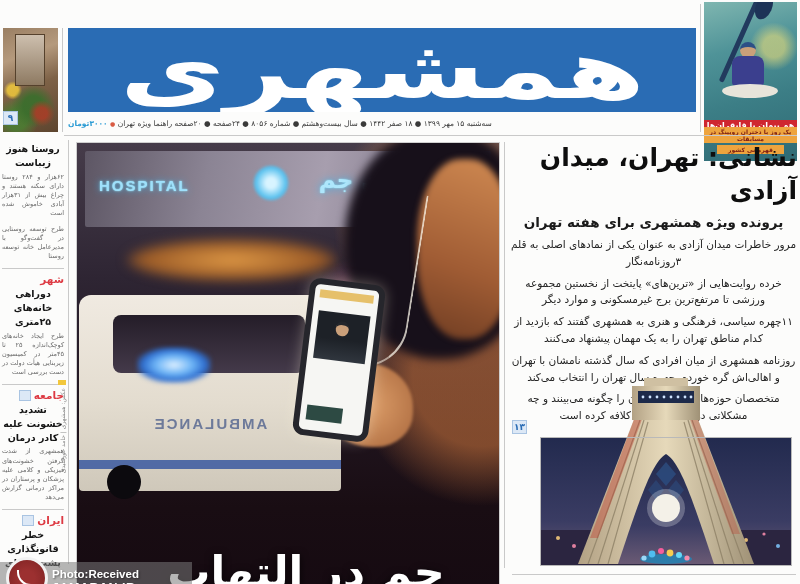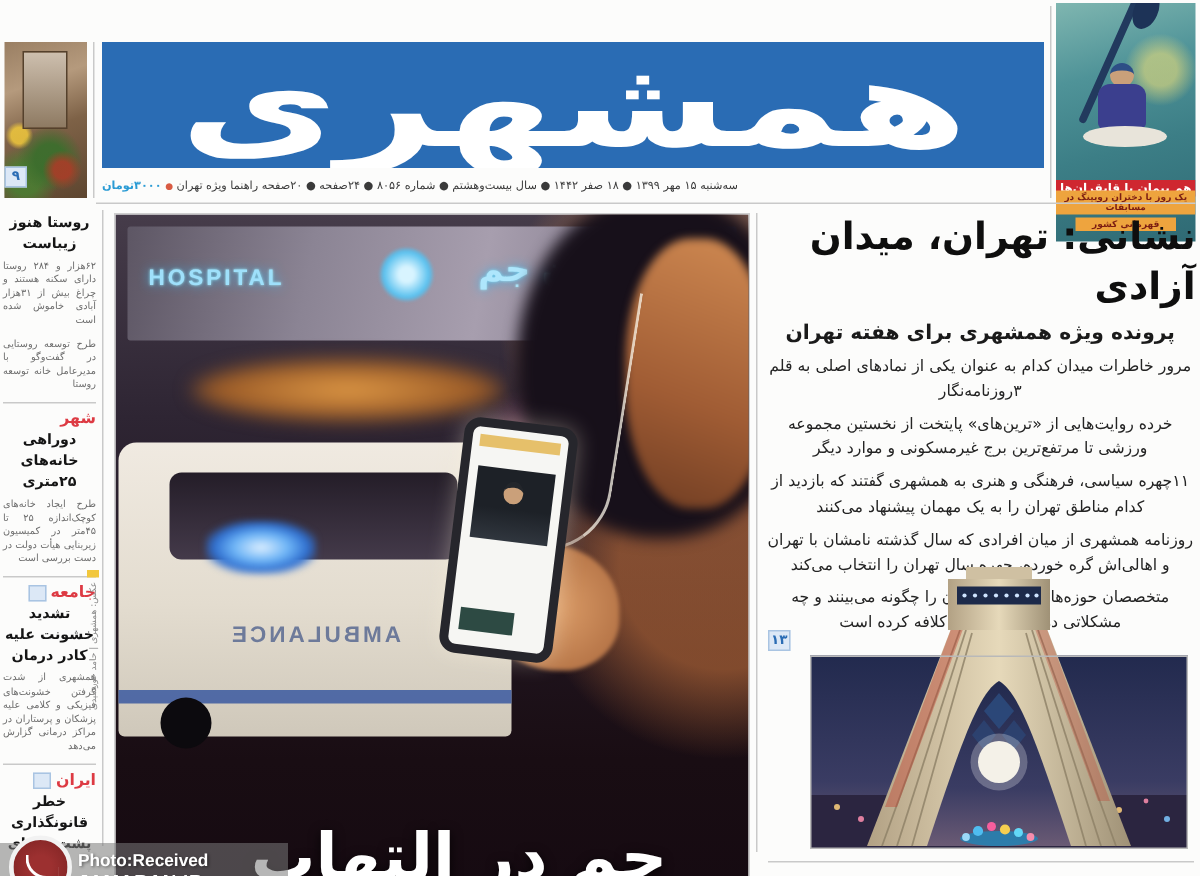--- a/index.html
+++ b/index.html
@@ -277,21 +277,21 @@
 <div class="photo-credit">
   <span class="credit-mark"></span>
   <span>عکس: همشهری | حامد خورشیدی</span>
 </div>
 
 <div class="vline" style="left:504px; top:142px; height:426px;"></div>
 
 <section class="feature">
   <h1 class="f-headline">نشانی: تهران، میدان آزادی</h1>
   <div class="f-subhead">پرونده ویژه همشهری برای هفته تهران</div>
-  <p class="f-bullet">مرور خاطرات میدان کدام به عنوان یکی از نمادهای اصلی به قلم ۳روزنامه‌نگار</p>
+  <p class="f-bullet">مرور خاطرات میدان آزادی به عنوان یکی از نمادهای اصلی به قلم ۳روزنامه‌نگار</p>
   <p class="f-bullet">خرده روایت‌هایی از «ترین‌های» پایتخت از نخستین مجموعه ورزشی تا مرتفع‌ترین برج غیرمسکونی و موارد دیگر</p>
   <p class="f-bullet">۱۱چهره سیاسی، فرهنگی و هنری به همشهری گفتند که بازدید از کدام مناطق تهران را به یک مهمان پیشنهاد می‌کنند</p>
   <p class="f-bullet">روزنامه همشهری از میان افرادی که سال گذشته نامشان با تهران و اهالی‌اش گره خورده، چهره سال تهران را انتخاب می‌کند</p>
   <p class="f-bullet">متخصصان حوزه‌های مختلف، تهران را چگونه می‌بینند و چه مشکلاتی در پایتخت آنها را کلافه کرده است</p>
 </section>
 
 <div class="page-badge badge-feature">۱۳</div>
 
 <div class="azadi-wrap">
   <svg width="252" height="190" viewBox="0 0 252 190">

